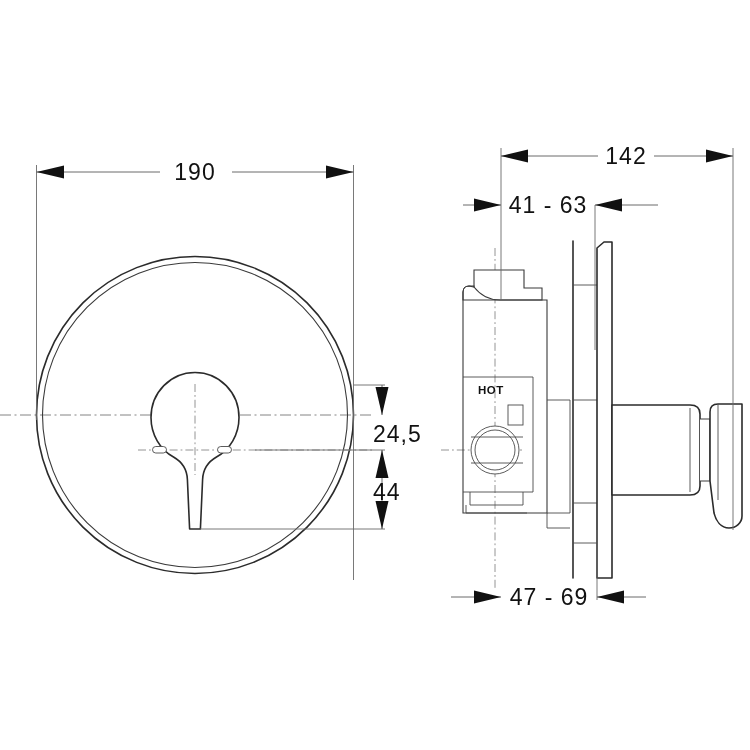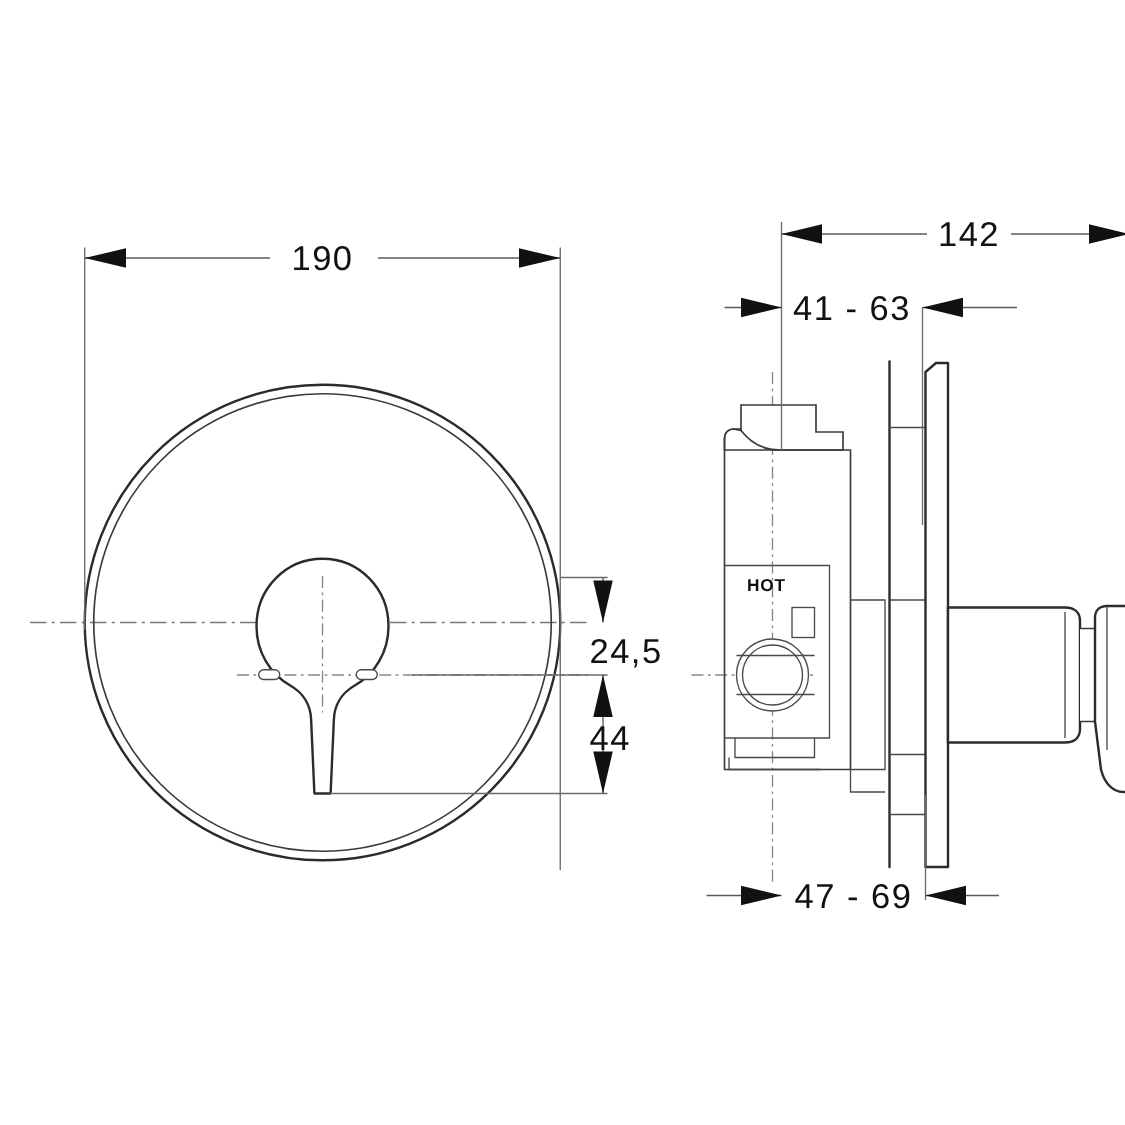--- a/index.html
+++ b/index.html
@@ -12,21 +12,20 @@
     width: 750px;
     height: 750px;
     font-family: "Liberation Sans", sans-serif;
     overflow: hidden;
   }
   #drawing-root {
     position: relative;
     width: 722px;
     height: 750px;
     background: #ffffff;
-    margin-left: 20px;
   }
   svg#tech-drawing {
     display: block;
     width: 750px;
     height: 750px;
   }
   .outline {
     fill: none;
     stroke: #2b2b2b;
     stroke-width: 1.6;

